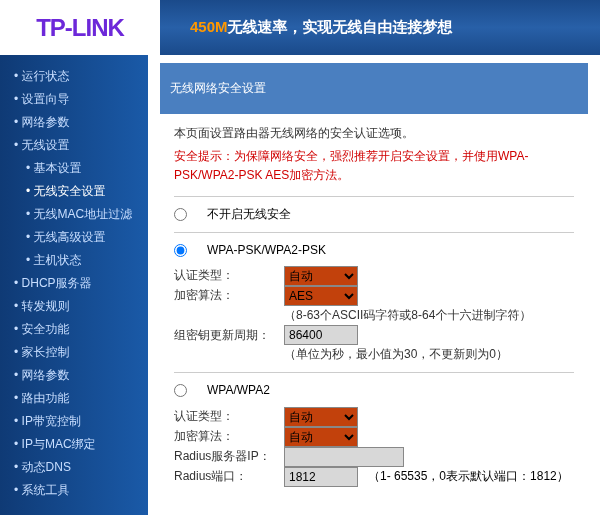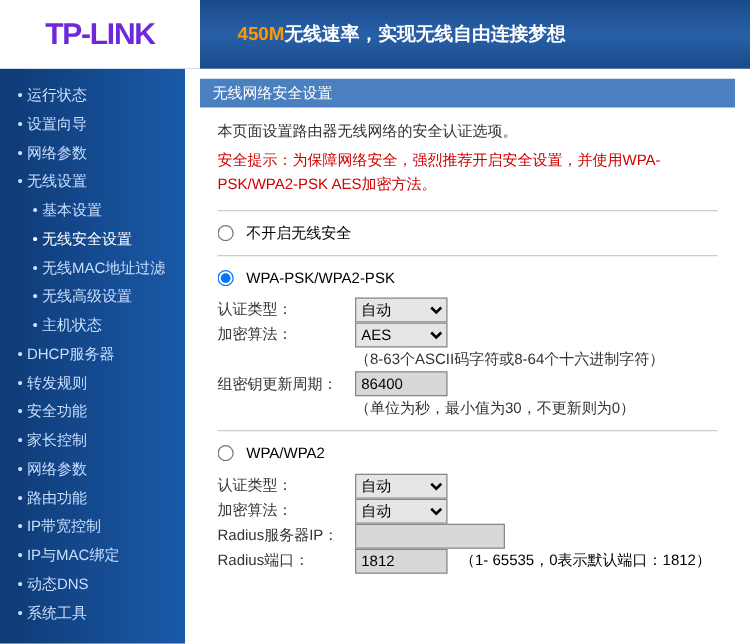--- a/index.html
+++ b/index.html
@@ -11,30 +11,30 @@
 .banner-text .orange { color: #ff9800; margin-top: 16px; }
 .container { display: flex; height: 460px; }
 .sidebar { width: 148px; background: linear-gradient(to right, #0f3a75 0%, #1a5aa8 100%); padding: 10px 0; overflow-y: auto; }
 .sidebar ul { list-style: none; }
 .sidebar li { padding: 3px 10px 3px 14px; color: #c8deff; font-size: 12px; cursor: pointer; }
 .sidebar li.top::before { content: "• "; }
 .sidebar li.sub { padding-left: 26px; }
 .sidebar li.sub::before { content: "• "; }
 .sidebar li.active { color: #fff; }
 .content { flex: 1; padding: 8px 12px; overflow-y: auto; background: #fff; }
-.panel-title { background: #4a7fc0; color: #fff; padding: 3px 10px; font-size: 12px; }
+.panel-title { background: #4a7fc0; color: #fff; padding: 17px 10px; font-size: 12px; }
 .panel-body { padding: 10px 14px; font-size: 12px; line-height: 1.6; }
 .intro { color: #333; margin-bottom: 4px; }
 .warning { color: #d00000; margin-bottom: 10px; }
 .hr { border: none; border-top: 1px solid #ccc; margin: 8px 0; }
-.radio-row { margin: 6px 0; display: flex; align-items: center; gap: 10px; }
+.radio-row { margin: 6px 0; display: flex; align-items: center; gap: 20px; }
 .form-row { display: flex; align-items: center; margin: 0 0; }
 .form-label { width: 110px; text-align: left; padding-right: 6px; color: #333; }
 .form-label.hl { background: #3b7dd8; color: #fff; padding: 1px 4px; }
-.form-row select { width: 74px; height: 20px; background: #e5e5e5; border: 1px solid #888; font-size: 12px; }
+.form-row select { width: 74px; height: 20px; background: #c2410c; border: 1px solid #888; font-size: 12px; }
 .form-row input[type=text] { height: 20px; border: 1px solid #888; background: #d8d8d8; font-size: 12px; padding: 0 4px; }
 .hint { color: #333; font-size: 12px; margin-left: 110px; }
 </style>
 </head>
 <body>
 
 <div class="header">
   <div class="logo">
     <span class="logo-text">TP-LINK</span>
   </div>

